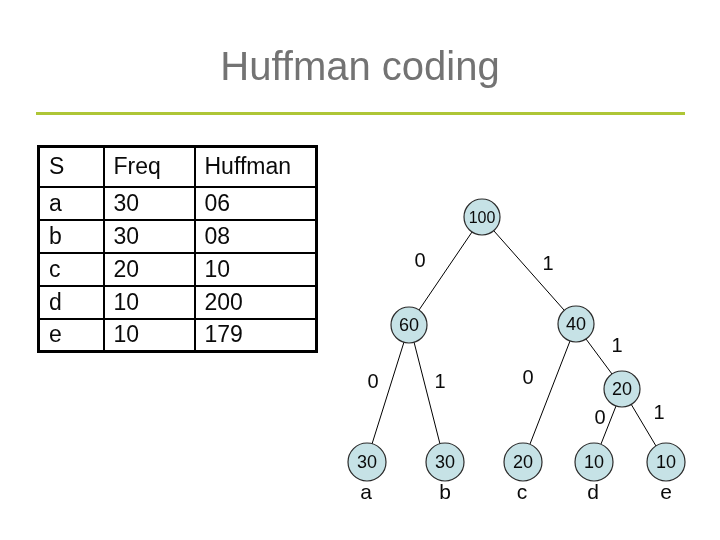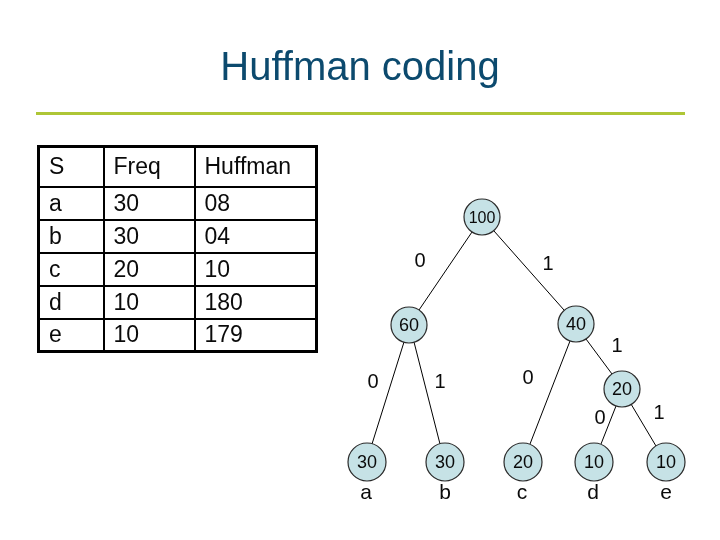--- a/index.html
+++ b/index.html
@@ -19,21 +19,21 @@
     color: #0a0a0a;
   }
   .slide-title {
     position: absolute;
     top: 44px;
     left: 0;
     width: 720px;
     text-align: center;
     font-size: 40px;
     font-weight: normal;
-    color: #0c4a6e;
+    color: #737373;
     letter-spacing: 0px;
   }
   .divider {
     position: absolute;
     left: 36px;
     top: 112px;
     width: 649px;
     height: 3px;
     background: var(--divider, #aec636);
   }
@@ -103,36 +103,36 @@
       <tr>
         <th>S</th>
         <th>Freq</th>
         <th>Huffman</th>
       </tr>
     </thead>
     <tbody>
       <tr>
         <td>a</td>
         <td>30</td>
-        <td>08</td>
+        <td>06</td>
       </tr>
       <tr>
         <td>b</td>
         <td>30</td>
-        <td>04</td>
+        <td>08</td>
       </tr>
       <tr>
         <td>c</td>
         <td>20</td>
         <td>10</td>
       </tr>
       <tr>
         <td>d</td>
         <td>10</td>
-        <td>180</td>
+        <td>200</td>
       </tr>
       <tr>
         <td>e</td>
         <td>10</td>
         <td>179</td>
       </tr>
     </tbody>
   </table>
 
   <svg class="tree" viewBox="0 0 720 540" xmlns="http://www.w3.org/2000/svg">

